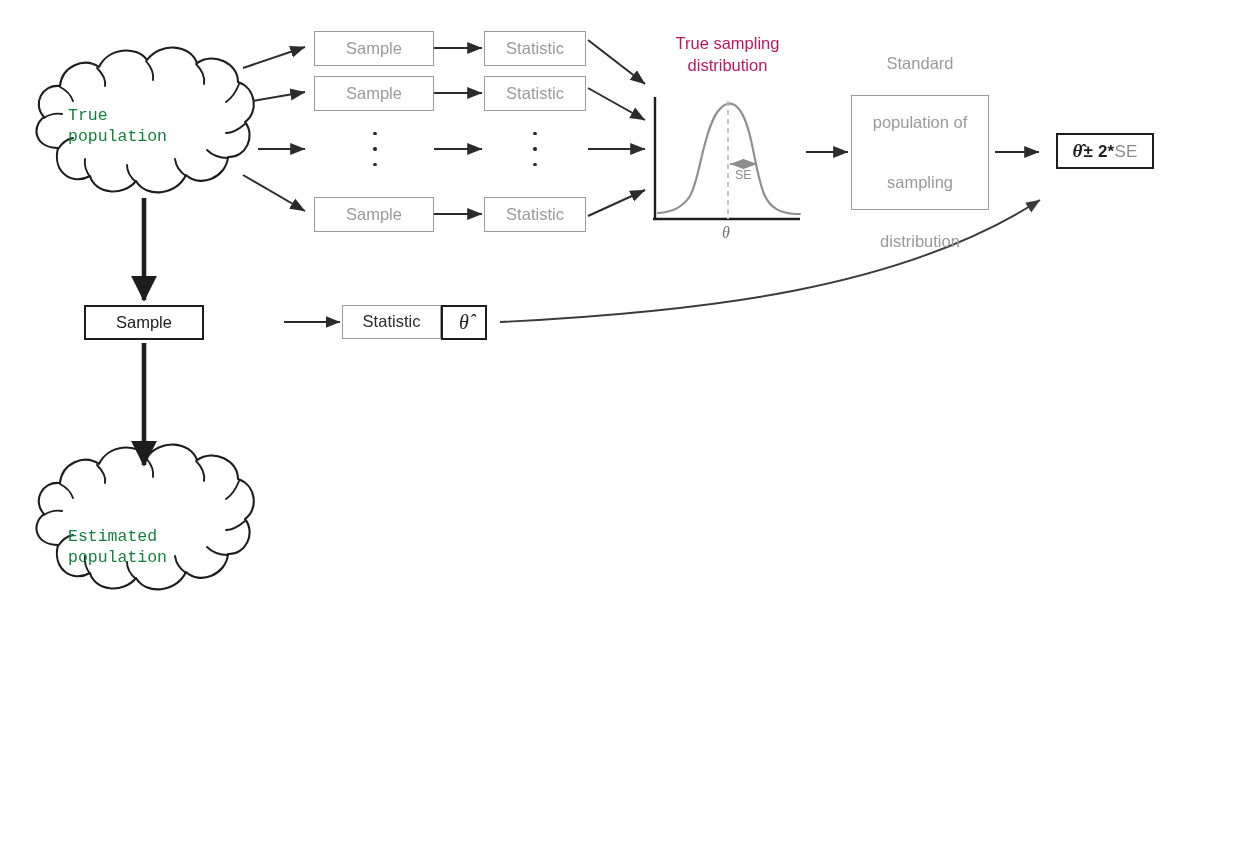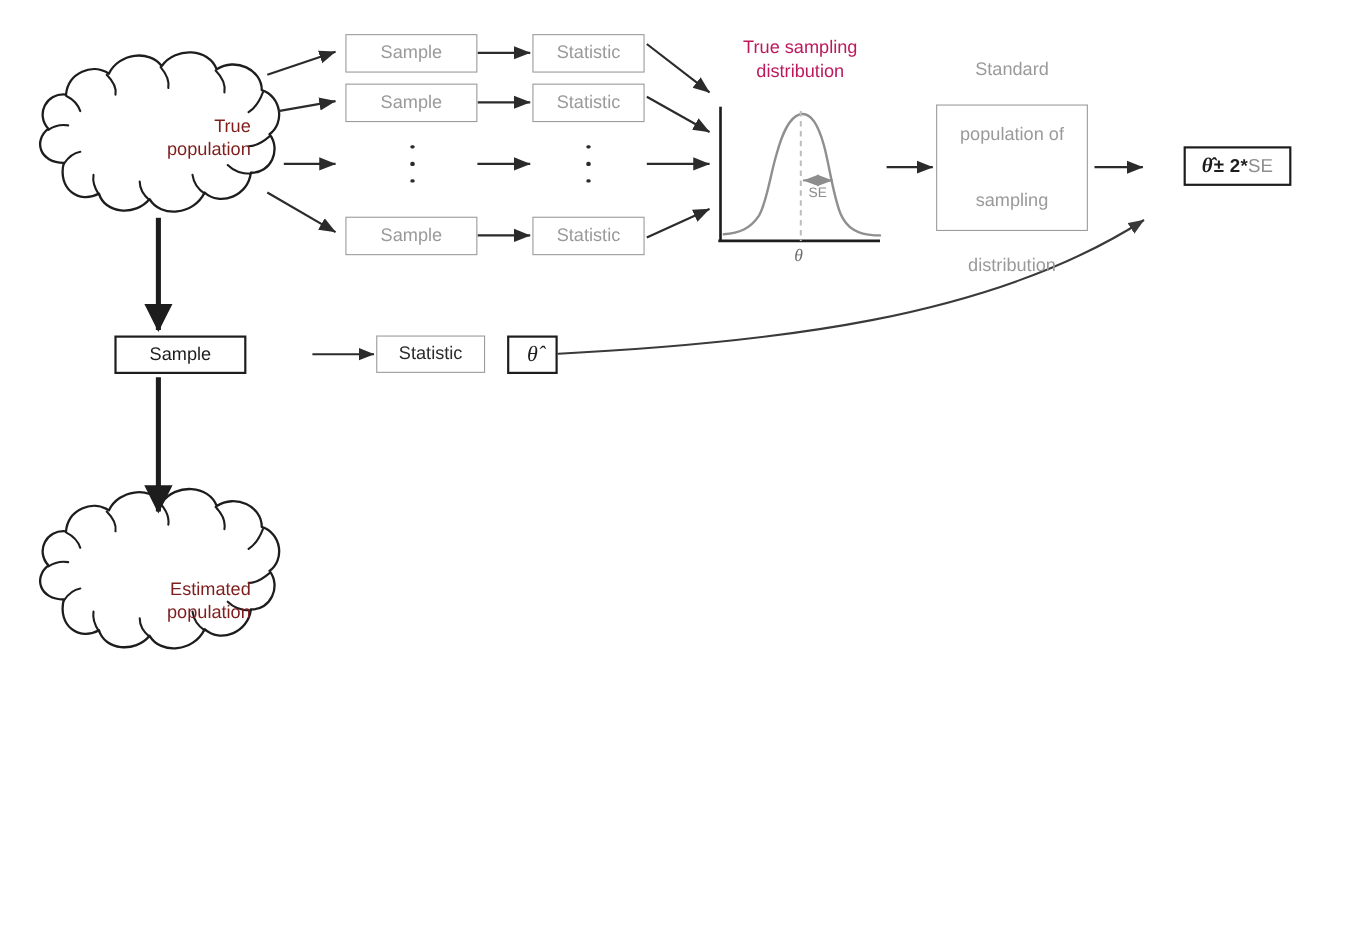--- a/index.html
+++ b/index.html
@@ -48,36 +48,36 @@
     color: #2b2b2b;
     background: #ffffff;
     font-size: 16.5px;
   }
   
   .box-black {
     border: 2.2px solid #1d1d1d;
     color: #1d1d1d;
     background: #ffffff;
     font-size: 16.5px;
-    margin-left: 20px;
   }
   .header-label {
     position: absolute;
     color: #be185d;
     font-size: 16.5px;
     text-align: center;
     line-height: 1.32;
   }
   .cloud-label {
     position: absolute;
-    color: #7f1d1d;
-    font-size: 16.5px;
-    text-align: right;
+    color: #15803d;
+    font-size: 16.5px;
+    text-align: left;
     line-height: 1.3;
     pointer-events: none;
+    font-family: Liberation Mono, monospace;
   }
   .axis-label {
     position: absolute;
     color: #6f6f6f;
     font-size: 16px;
     font-style: italic;
     font-family: "Liberation Serif", serif;
   }
   .se-label {
     position: absolute;

